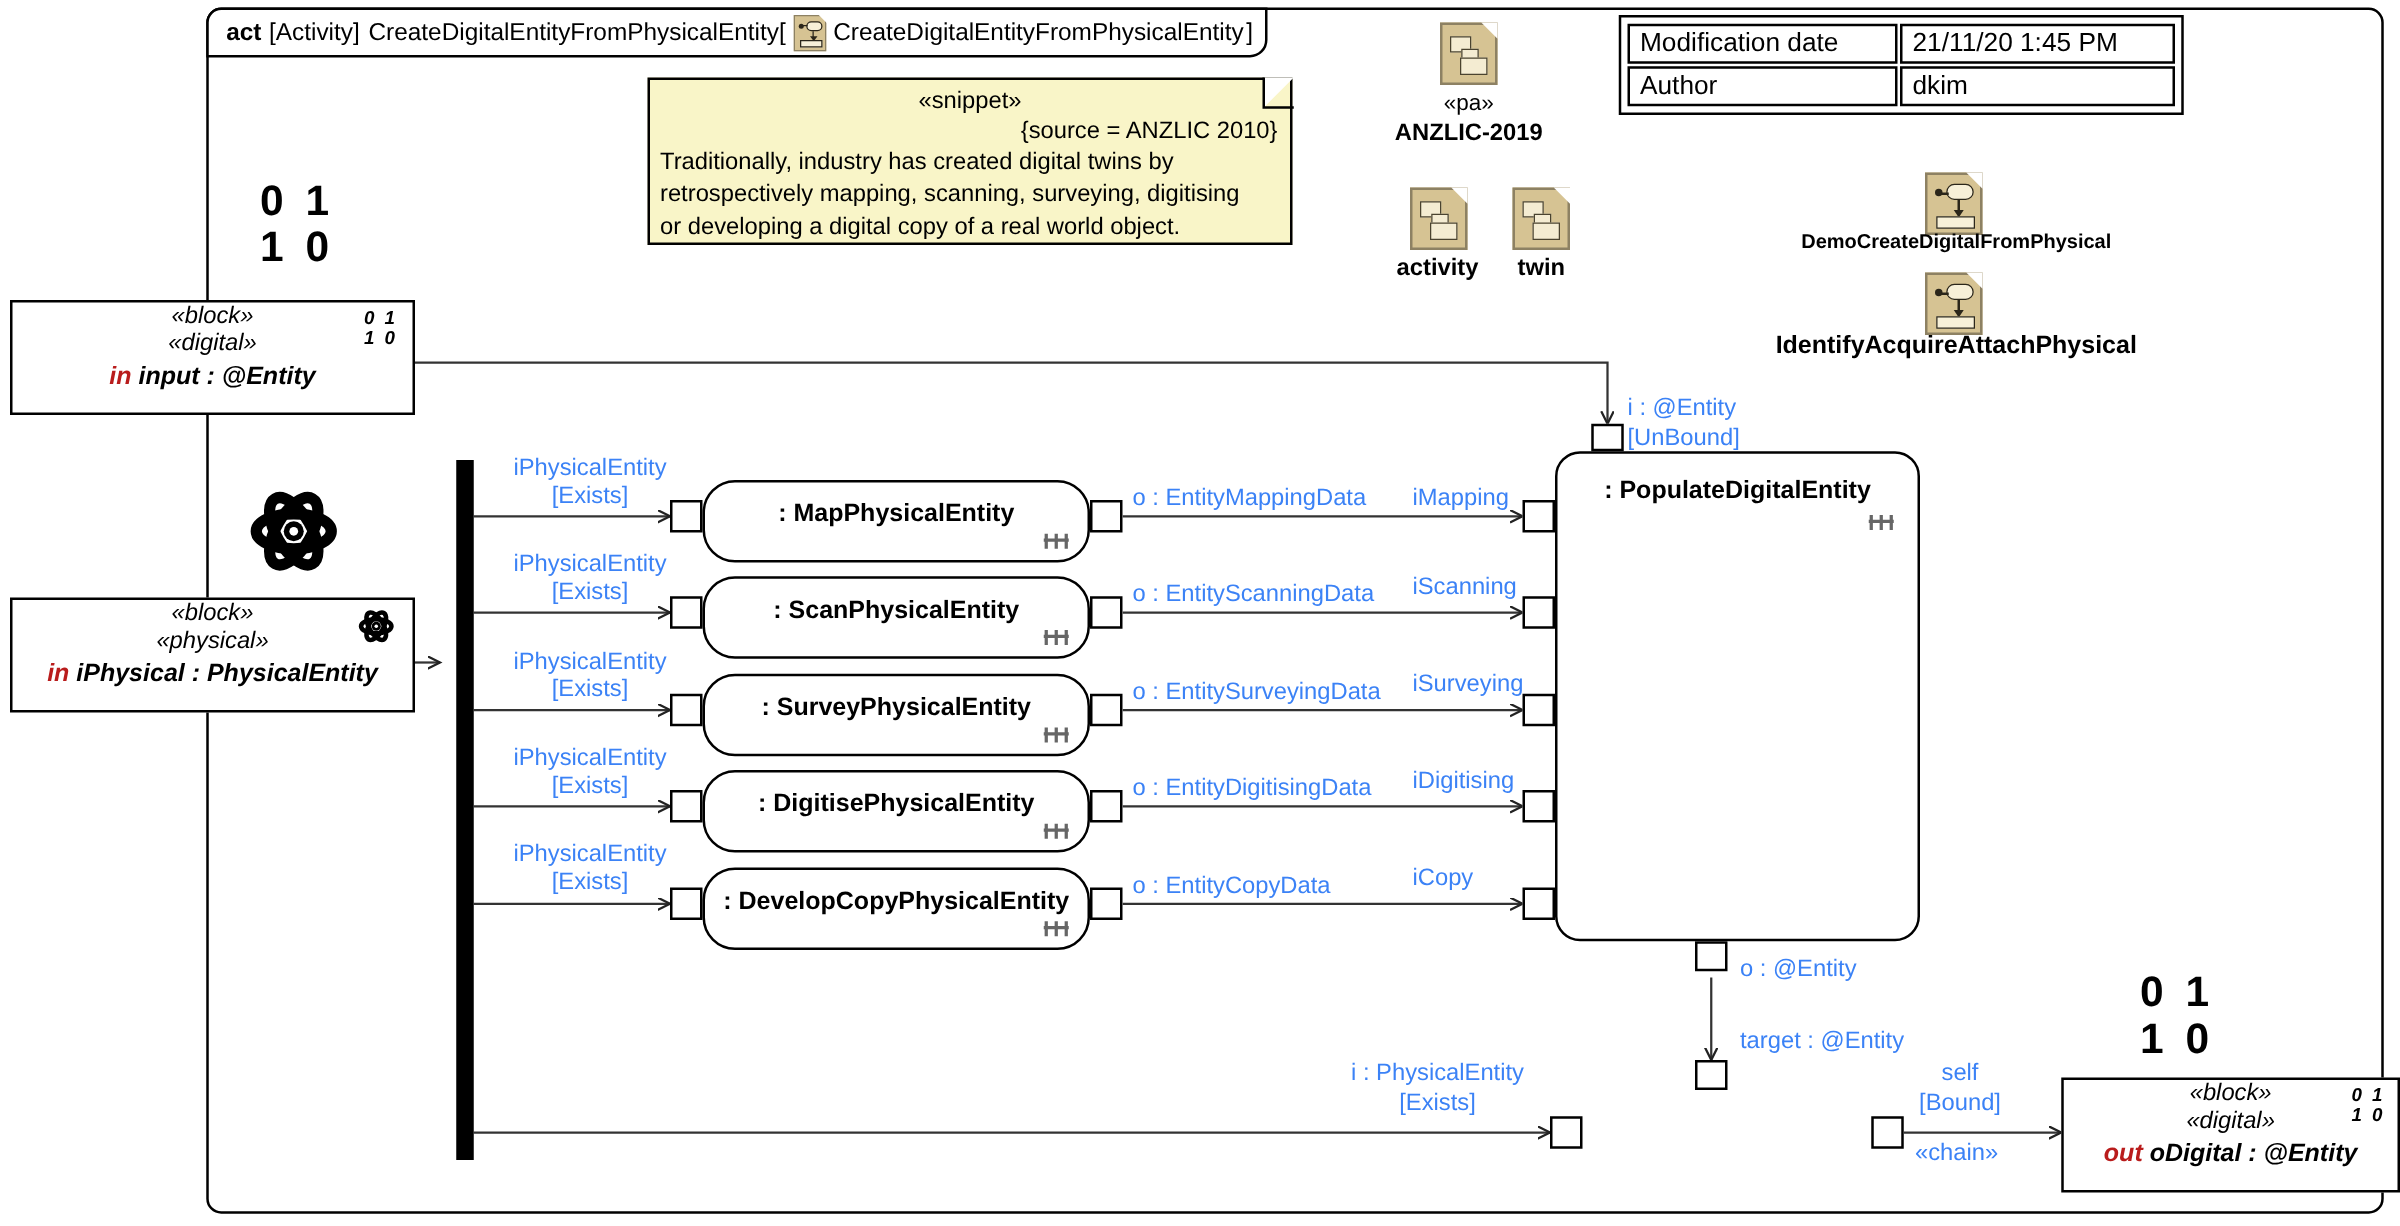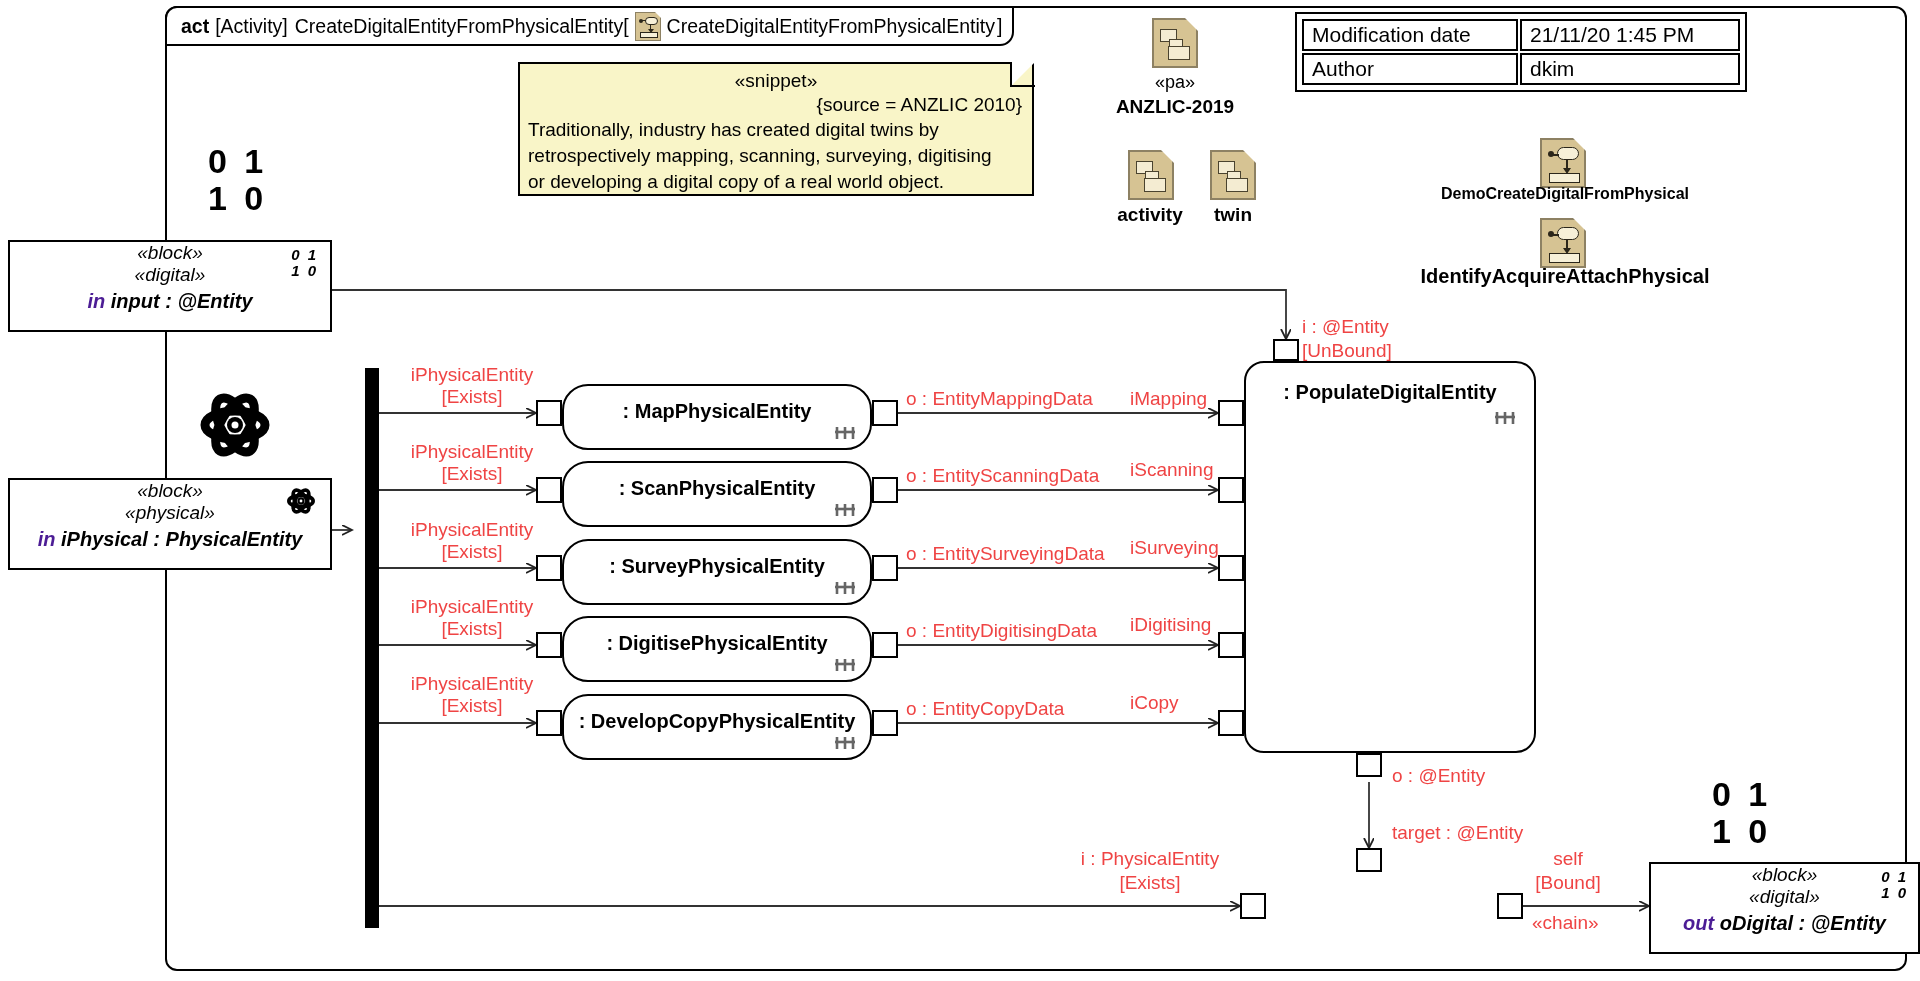--- a/index.html
+++ b/index.html
@@ -238,21 +238,21 @@
     font-size: 19px;
     line-height: 1.18;
   }
   .param-block .sig {
     text-align: center;
     font-size: 20px;
     font-weight: bold;
     margin-top: 3px;
     white-space: nowrap;
   }
-  .dir { color: #4c1d95; }
+  .dir { color: #b91c1c; }
 
   
   .atom { position: absolute; }
 
   
   .action {
     position: absolute;
     border: 2.5px solid #000;
     border-radius: 26px;
     background: #fff;
@@ -283,21 +283,21 @@
     border: 2.2px solid #000;
     background: #fff;
     box-sizing: border-box;
   }
 
   
   .edge-label {
     position: absolute;
     font-size: 19px;
     white-space: nowrap;
-    color: #ef4444;
+    color: #3b82f6;
     line-height: 1.16;
   }
   .edge-label.c { text-align: center; }
 
   
   #fork-bar {
     left: 365px; top: 368px;
     width: 14px; height: 560px;
     background: #000;
   }

